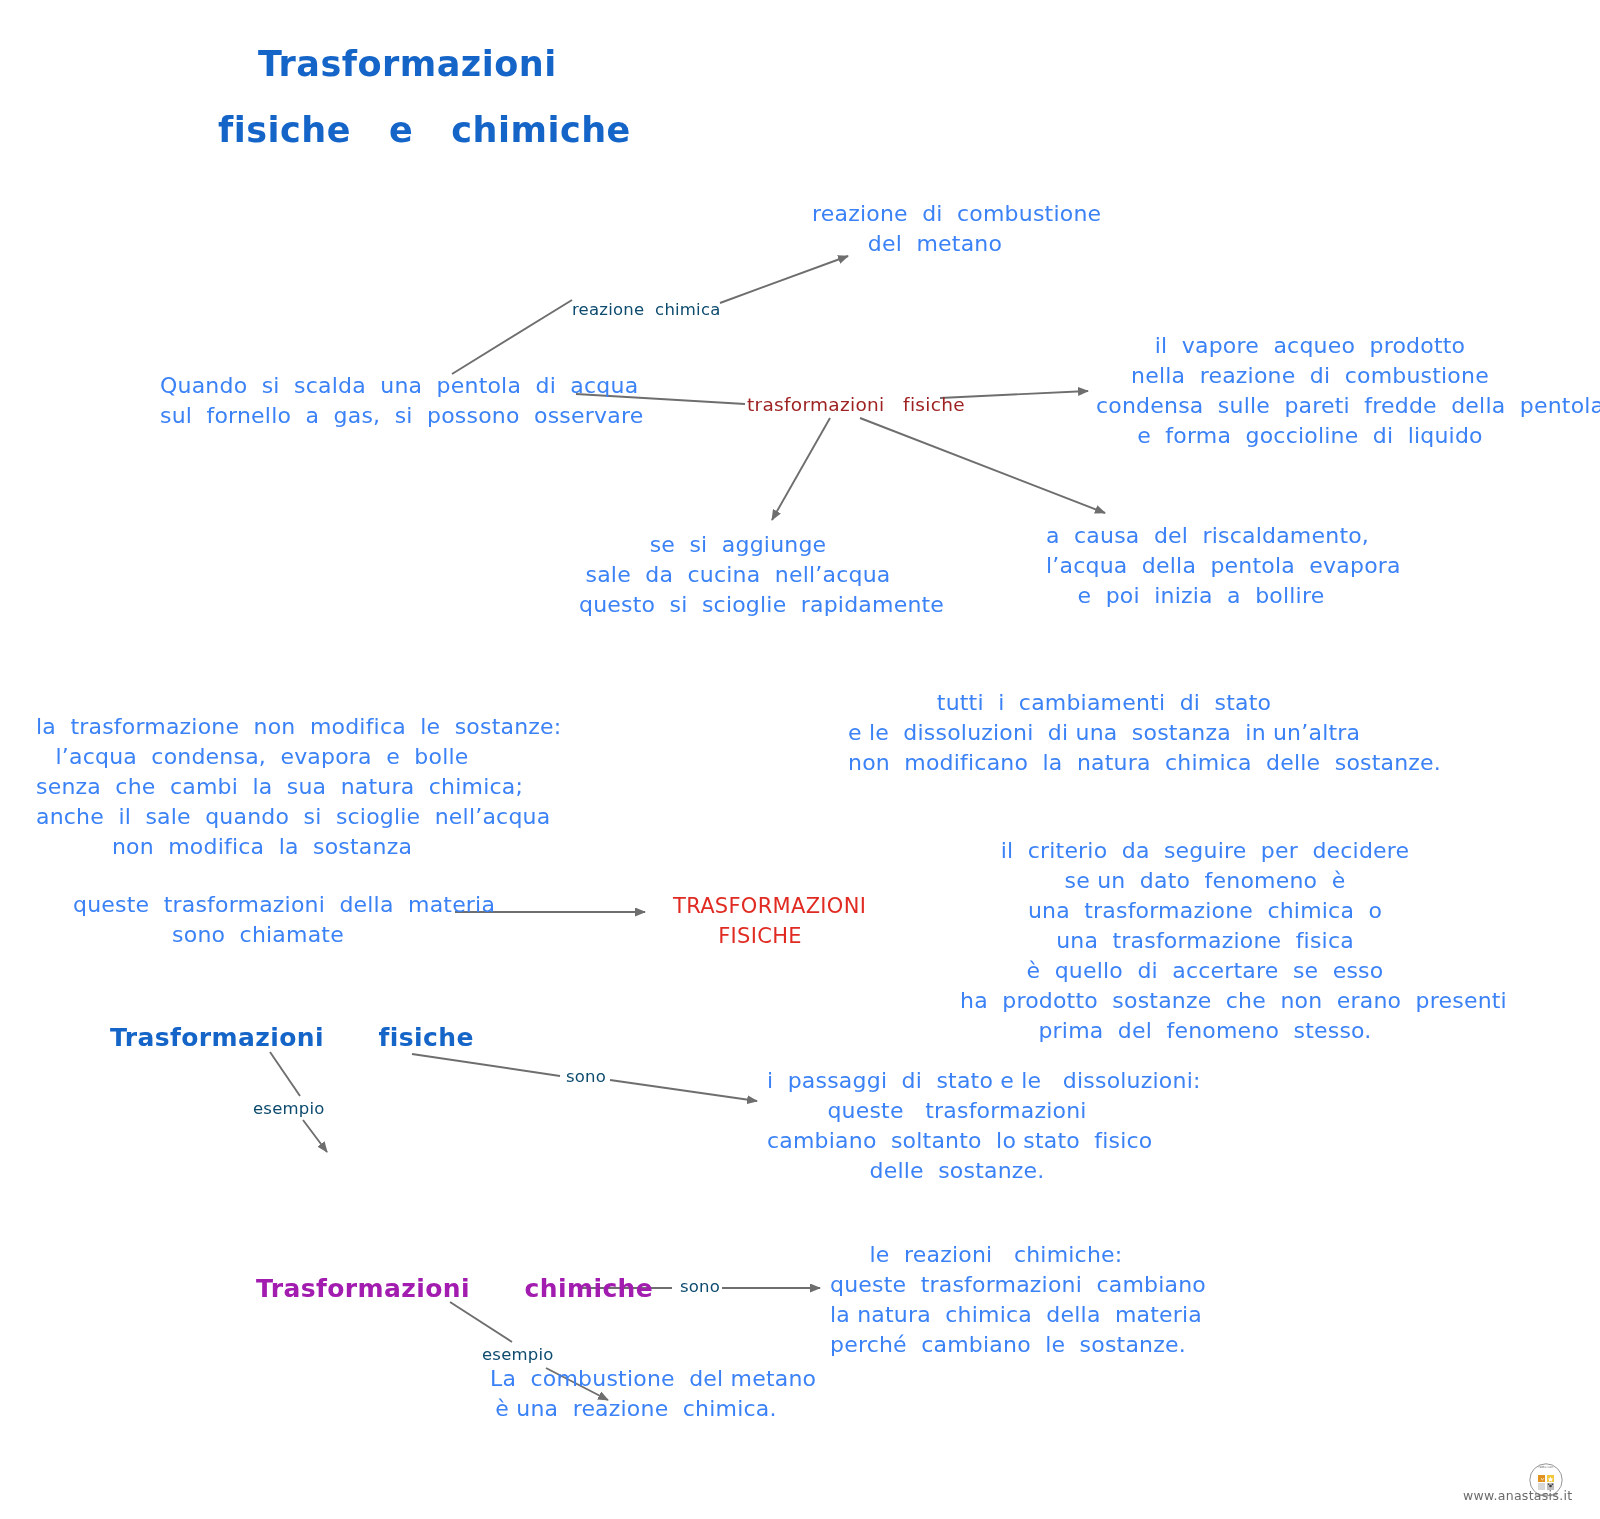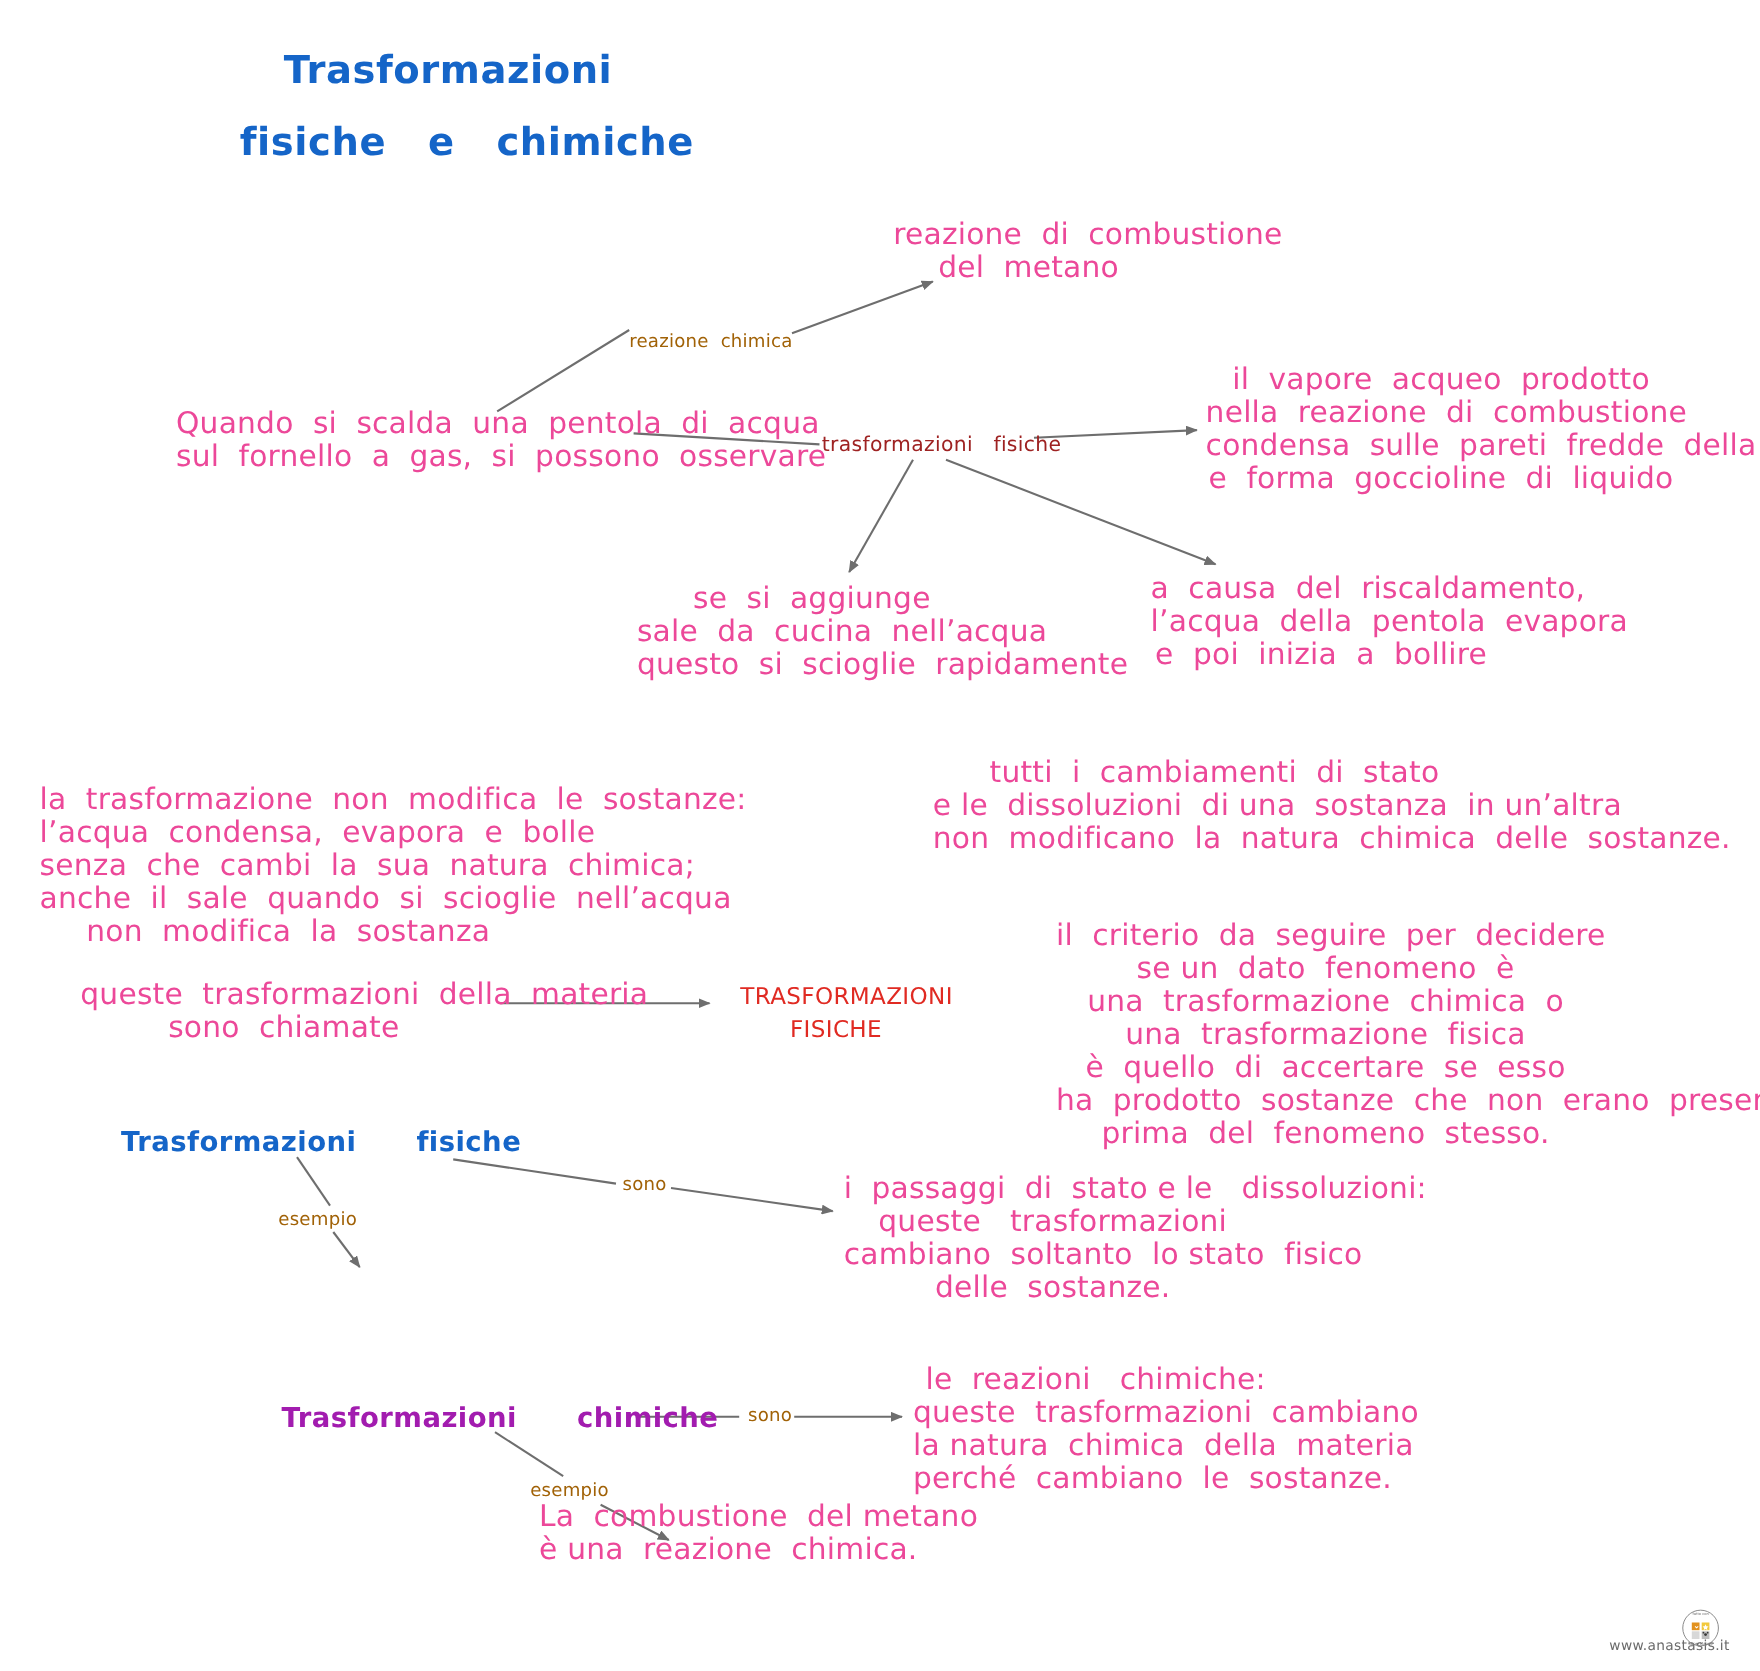--- a/index.html
+++ b/index.html
@@ -18,22 +18,22 @@
   #edges {
     position: absolute;
     left: 0;
     top: 0;
     width: 1600px;
     height: 1519px;
     pointer-events: none;
   }
   .node {
     position: absolute;
-    color: #ec4899;
-    font-size: 27px;
+    color: #3b82f6;
+    font-size: 22px;
     line-height: 30px;
     text-align: center;
     white-space: pre;
     letter-spacing: 0.2px;
   }
   .title {
     position: absolute;
     color: #1565c8;
     font-family: "DejaVu Sans", "Liberation Sans", sans-serif;
     font-weight: bold;
@@ -55,21 +55,21 @@
     position: absolute;
     color: #a21caf;
     font-weight: bold;
     font-size: 25px;
     line-height: 32px;
     white-space: pre;
     letter-spacing: 0.4px;
   }
   .link-label {
     position: absolute;
-    color: #a16207;
+    color: #0c4a6e;
     font-size: 16.5px;
     line-height: 20px;
     white-space: pre;
     letter-spacing: 0.2px;
   }
   .hub-label {
     position: absolute;
     color: #9e2222;
     font-size: 18.5px;
     line-height: 22px;

